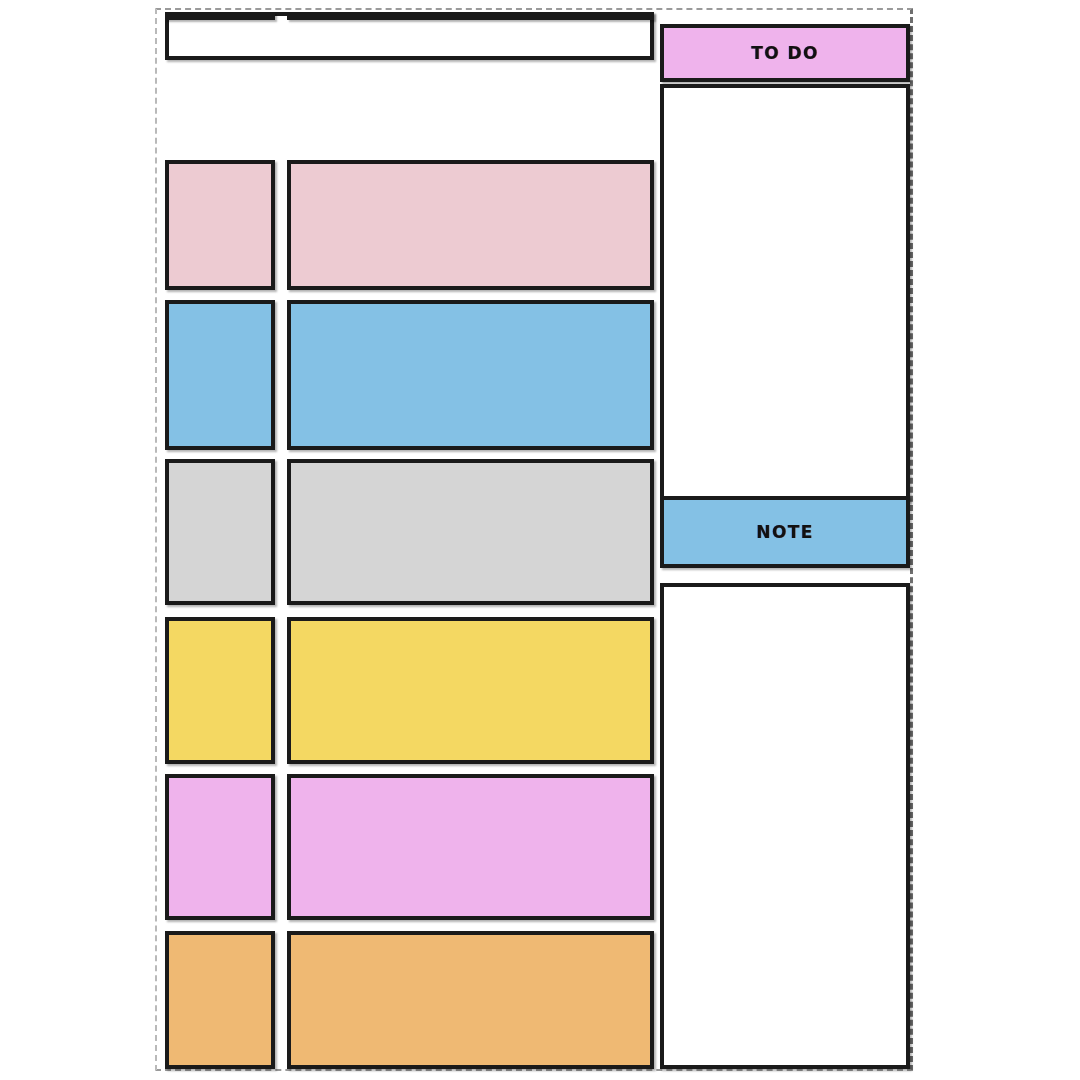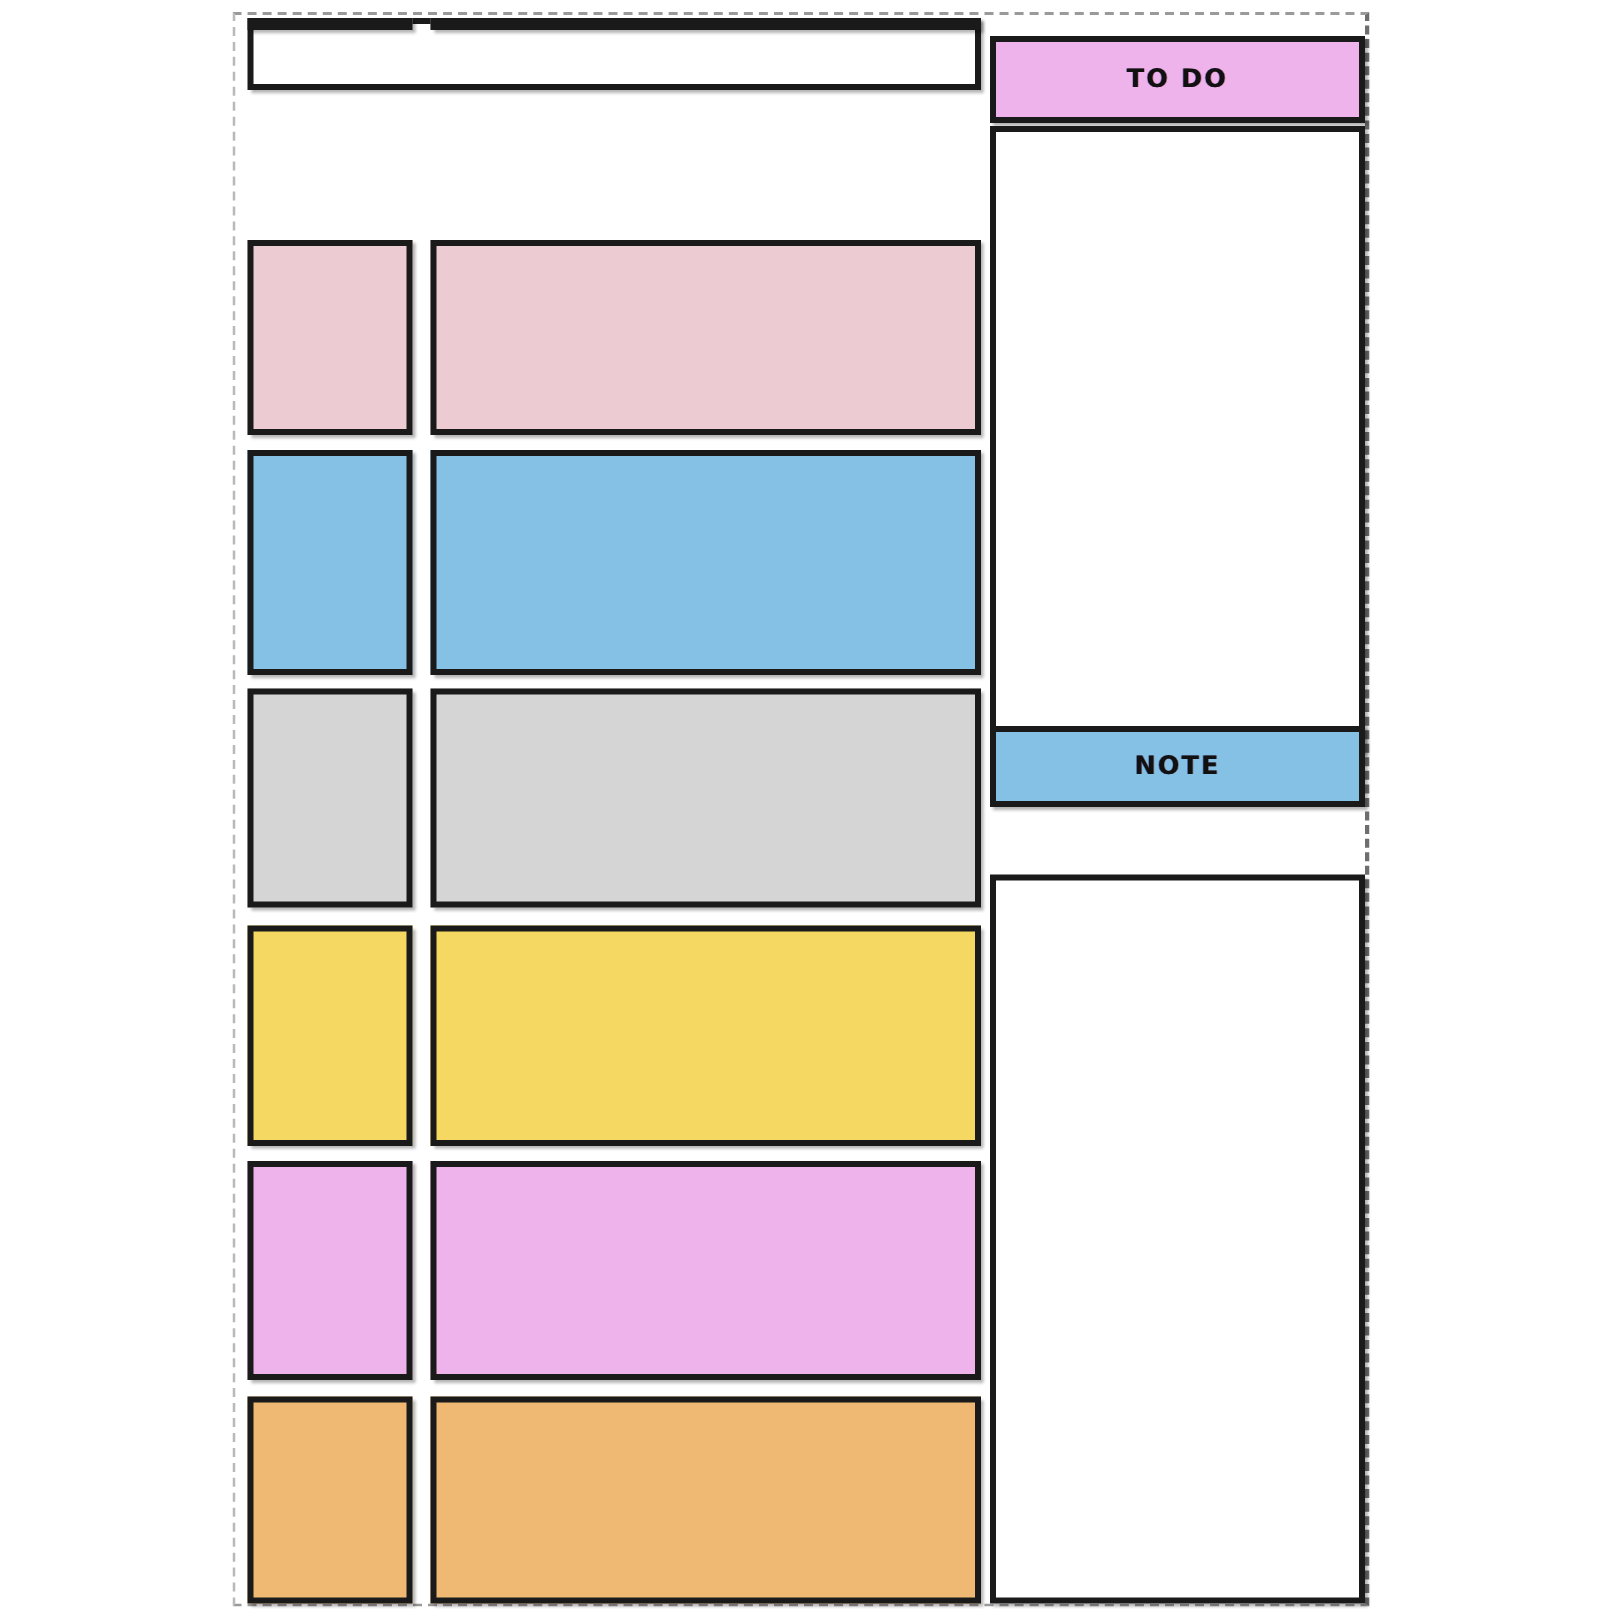--- a/index.html
+++ b/index.html
@@ -117,21 +117,21 @@
   .panel-body {
     box-sizing: border-box;
     border: 4px solid #1a1a1a;
     box-shadow: 2px 2px 2px rgba(0,0,0,0.30);
     background: #ffffff;
     height: 100%;
   }
 
   #todo-head   { top: 0px;   height: 58px; margin-top: 12px; }
   #todo-body   { top: 72px;  height: 418px; }
-  #note-head   { top: 472px; height: 54px; }
+  #note-head   { top: 484px; height: 72px; }
   #note-body   { top: 571px; height: 486px; }
 </style>
 </head>
 <body>
 
 <div id="planner">
 
   <div id="left-section">
 
     <div id="title-bar" class="cell">

